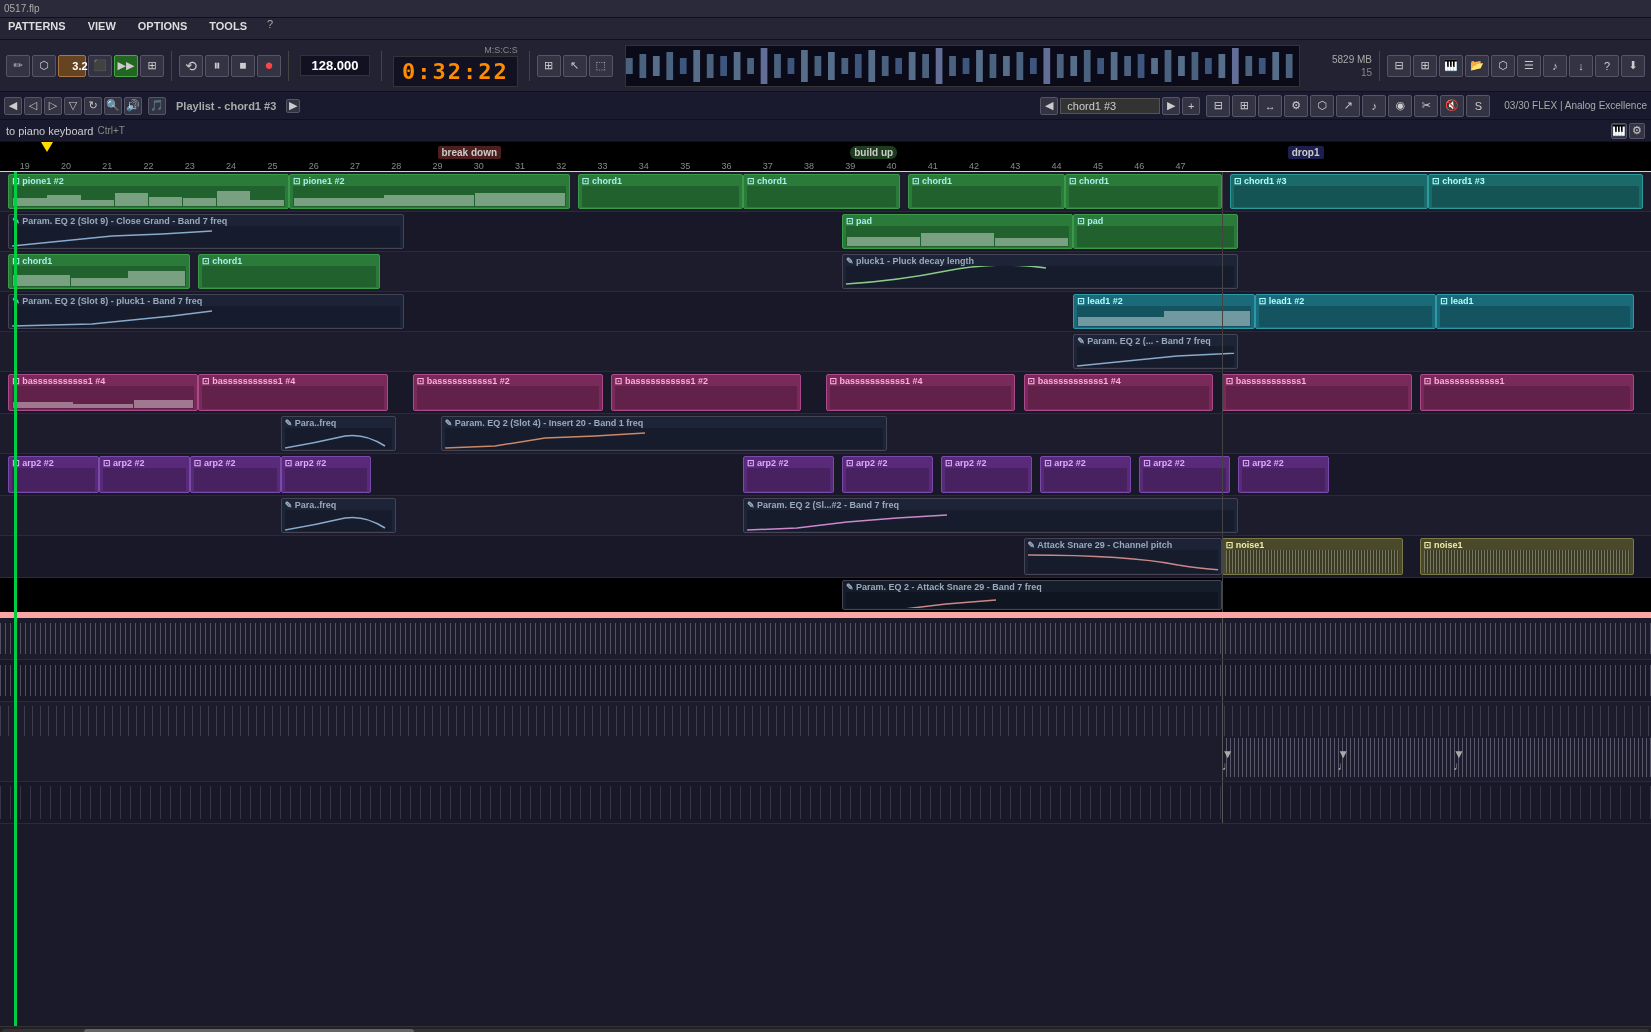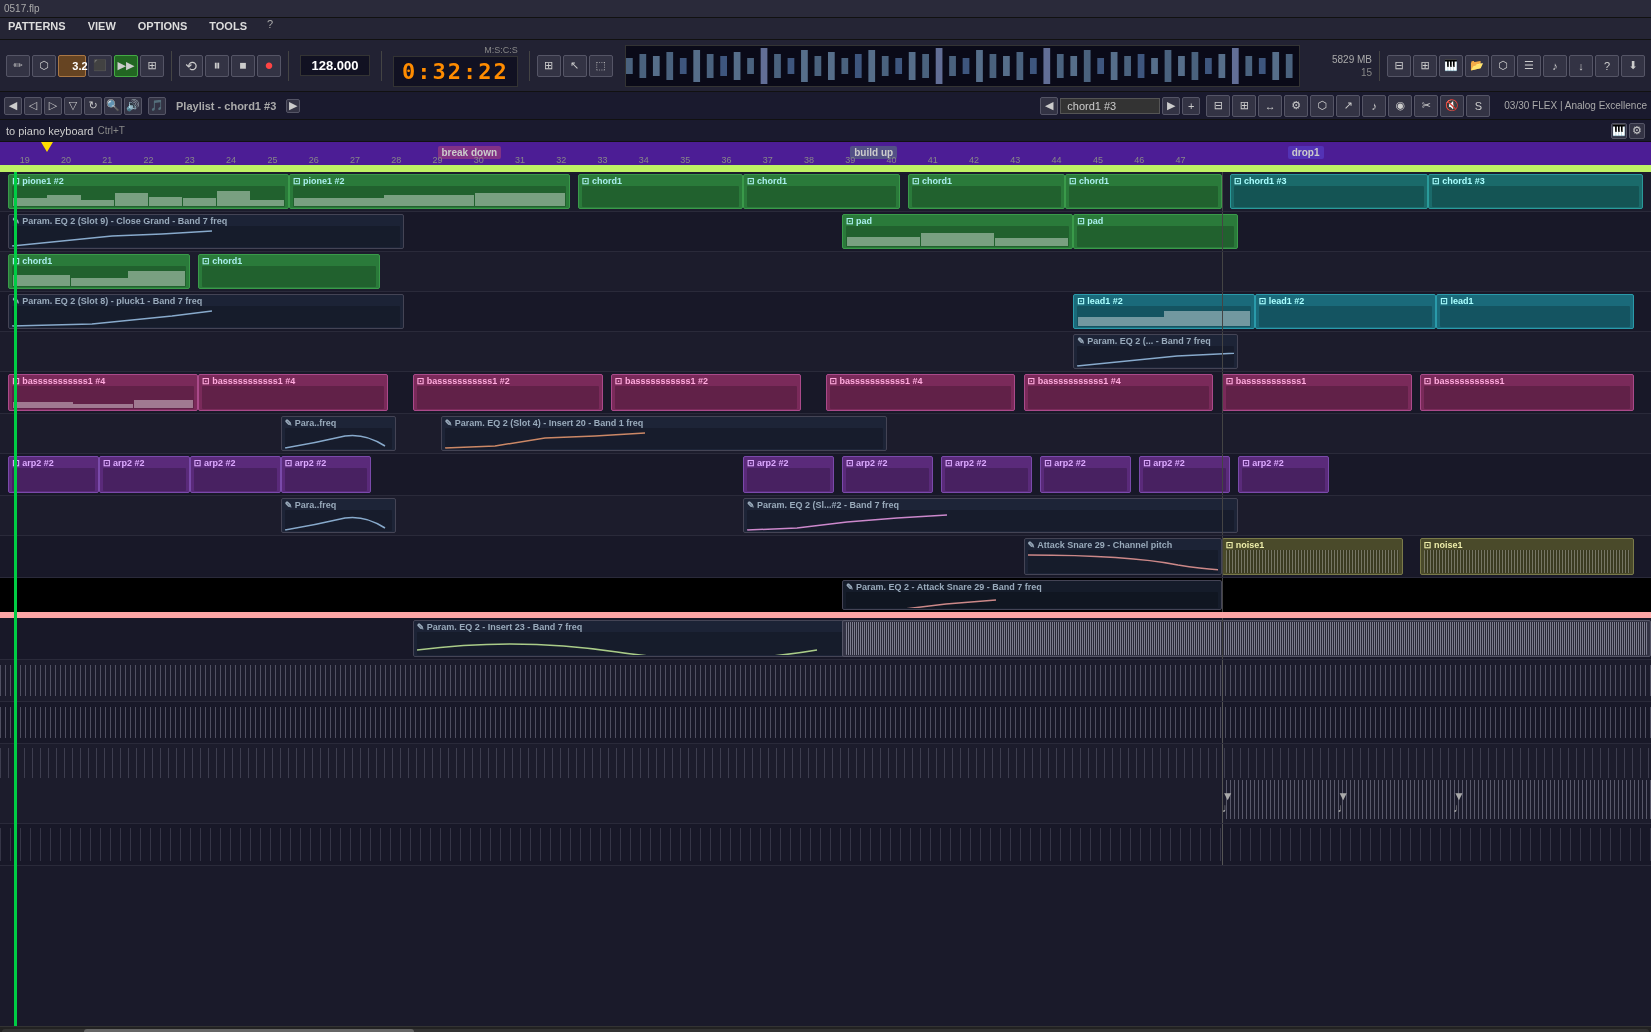--- a/index.html
+++ b/index.html
@@ -128,25 +128,25 @@
     #main-area {
       display: flex;
       flex-direction: column;
       height: calc(1032px - 18px - 22px - 52px - 28px - 28px);
       overflow: hidden;
     }
 
     
     #timeline-ruler {
       height: 30px;
-      background: #4c1d95;
+      background: #000000;
       display: flex;
       align-items: flex-end;
       position: relative;
-      border-bottom: 7px solid #bef264;
+      border-bottom: 1px solid #bef264;
       overflow: hidden;
     }
 
     .ruler-marker {
       position: absolute;
       bottom: 0;
       color: #888;
       font-size: 9px;
       transform: translateX(-50%);
     }
@@ -155,21 +155,21 @@
     .section-label {
       position: absolute;
       top: 4px;
       font-size: 10px;
       color: #ccc;
       font-weight: bold;
       padding: 1px 4px;
       border-radius: 2px;
     }
     .section-break { background: rgba(255,100,100,0.3); }
-    .section-build { background: rgba(100,200,100,0.3); }
+    .section-build { background: rgba(100,200,100,0.3); border-radius: 6px; }
     .section-drop  { background: rgba(100,100,255,0.3); }
 
     
     #tracks-area {
       flex: 1;
       overflow-y: auto;
       overflow-x: hidden;
       background: #1a1a2a;
       position: relative;
     }
@@ -653,20 +653,28 @@
             <div class="mini-bar" style="height:60%;"></div>
             <div class="mini-bar" style="height:40%;"></div>
             <div class="mini-bar" style="height:80%;"></div>
           </div>
         </div>
       </div>
       <div class="clip clip-green" style="left:12%; width:11%;">
         <span class="clip-label">⊡ chord1</span>
         <div class="clip-inner"></div>
       </div>
+      <div class="clip clip-automation" style="left:51%; width:24%;">
+        <span class="clip-label">✎ pluck1 - Pluck decay length</span>
+        <div class="clip-inner">
+          <svg width="100%" height="100%">
+            <path d="M0,18 Q50,15 100,5 T200,2" stroke="#88cc88" stroke-width="1.5" fill="none"></path>
+          </svg>
+        </div>
+      </div>
       <div style="position:absolute; left:74%; top:0; bottom:0; width:1px; background:#444;"></div>
     </div>
 
     <div class="track-row" style="height:40px; background:#181828; border-bottom:1px solid #2a2a3a;">
       <div class="clip clip-automation" style="left:0.5%; width:24%;">
         <span class="clip-label">✎ Param. EQ 2 (Slot 8) - pluck1 - Band 7 freq</span>
         <div class="clip-inner">
           <svg width="100%" height="100%">
             <polyline points="0,20 80,18 160,10 200,5" stroke="#88aacc" stroke-width="1.5" fill="none"></polyline>
           </svg>
@@ -859,37 +867,20 @@
         <span class="clip-label">✎ Param. EQ 2 - Attack Snare 29 - Band 7 freq</span>
         <div class="clip-inner">
           <svg width="100%" height="100%">
             <polyline points="0,20 50,18 100,12 150,8" stroke="#cc8888" stroke-width="1.5" fill="none"></polyline>
           </svg>
         </div>
       </div>
       <div style="position:absolute; left:74%; top:0; bottom:0; width:1px; background:#444;"></div>
     </div>
 
-    <div class="track-row" style="height:42px; background:#181828; border-bottom:1px solid #2a2a3a;">
-      <div class="clip clip-automation" style="left:25%; width:50%;">
-        <span class="clip-label">✎ Param. EQ 2 - Insert 23 - Band 7 freq</span>
-        <div class="clip-inner">
-          <svg width="100%" height="100%">
-            <path d="M0,18 Q100,5 200,20 Q300,35 400,18" stroke="#aacc88" stroke-width="1.5" fill="none"></path>
-          </svg>
-        </div>
-      </div>
-
-      <div class="clip clip-gray" style="left:51%; width:49%; background:#333344; border-color:#555566;">
-        <div class="clip-inner">
-          <div class="noise-pattern" style="background: repeating-linear-gradient(90deg, rgba(180,180,200,0.6) 0px, rgba(180,180,200,0.6) 1px, transparent 1px, transparent 2px);"></div>
-        </div>
-      </div>
-      <div style="position:absolute; left:74%; top:0; bottom:0; width:1px; background:#444;"></div>
-    </div>
 
     <div class="track-row" style="height:42px; background:#1c1c2c; border-bottom:1px solid #2a2a3a;">
 
       <div style="position:absolute; left:0; right:0; top:5px; bottom:5px; background: repeating-linear-gradient(90deg, rgba(160,160,180,0.4) 0px, rgba(160,160,180,0.4) 1px, transparent 1px, transparent 5px);"></div>
       <div style="position:absolute; left:74%; top:0; bottom:0; width:1px; background:#555;"></div>
     </div>
 
     <div class="track-row" style="height:42px; background:#181828; border-bottom:1px solid #2a2a3a;">
       <div style="position:absolute; left:0; right:0; top:5px; bottom:5px; background: repeating-linear-gradient(90deg, rgba(160,160,180,0.4) 0px, rgba(160,160,180,0.4) 1px, transparent 1px, transparent 5px);"></div>
       <div style="position:absolute; left:74%; top:0; bottom:0; width:1px; background:#555;"></div>

